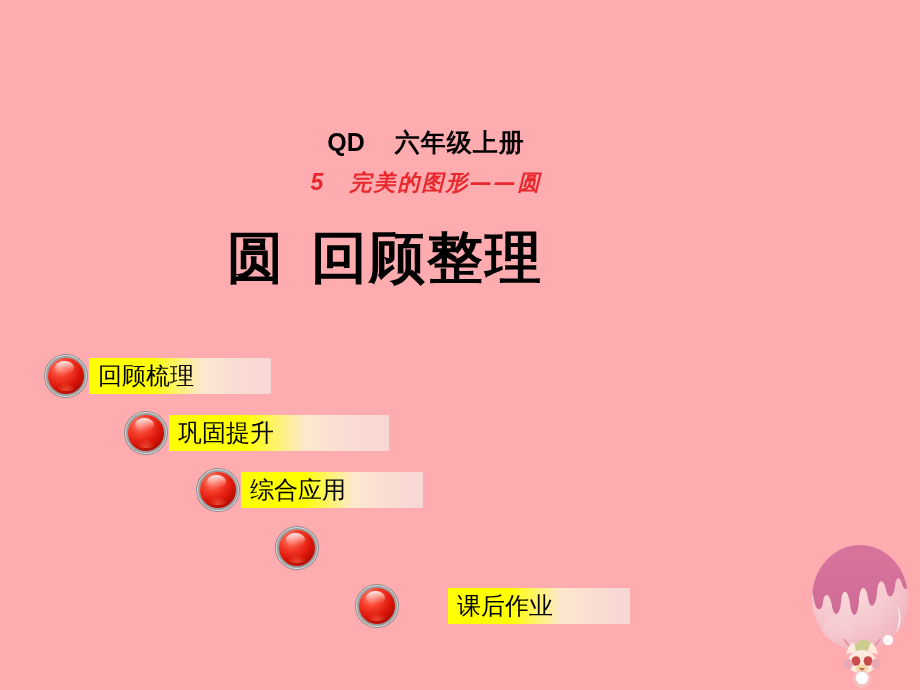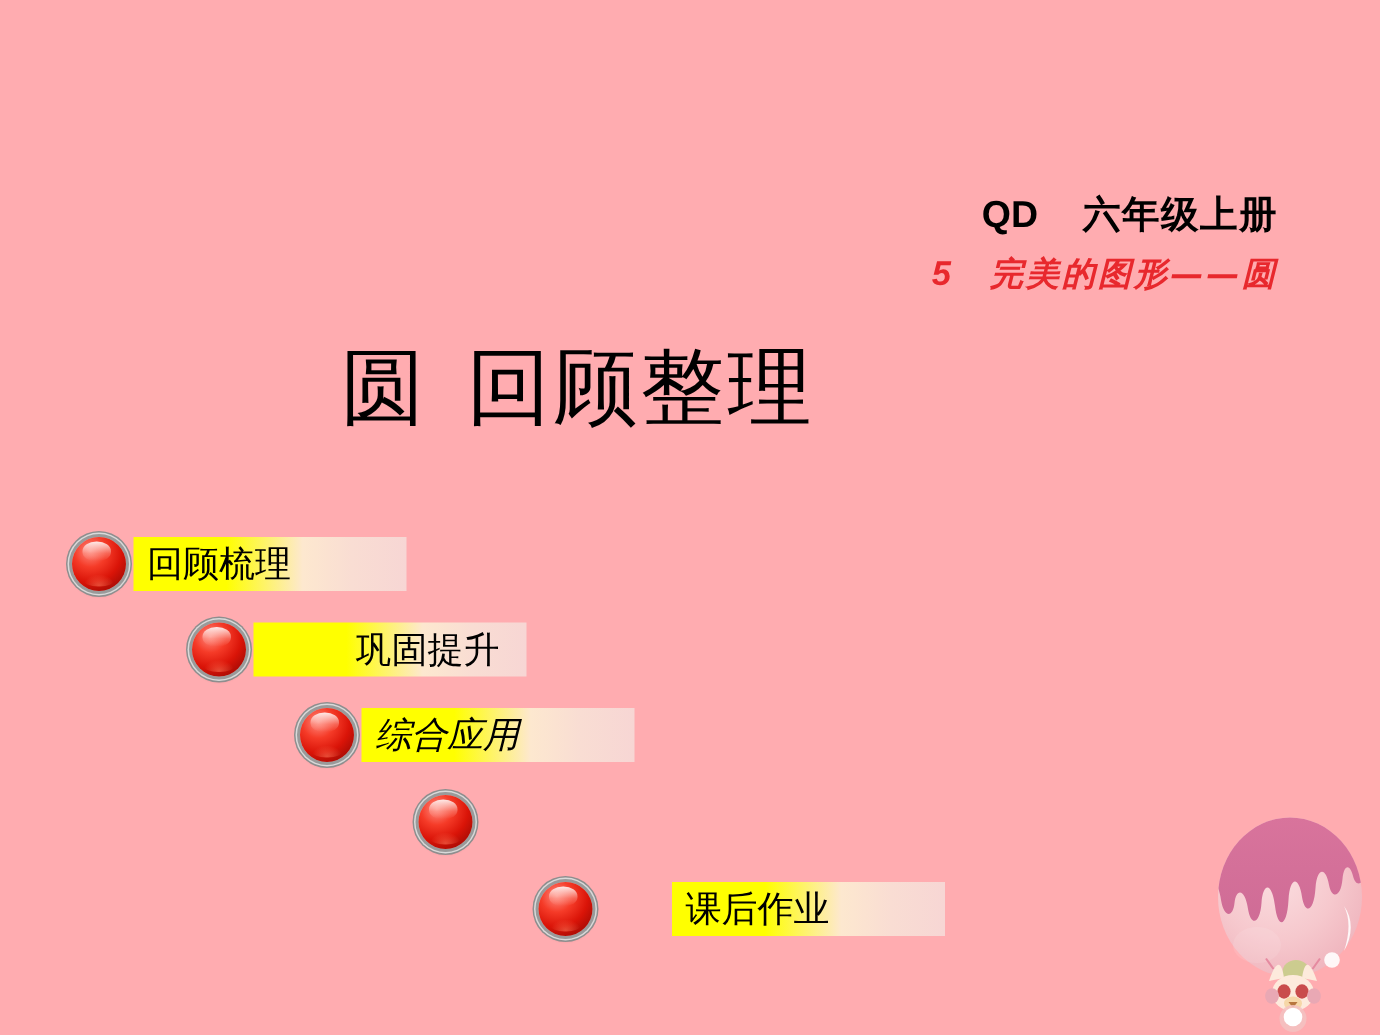--- a/index.html
+++ b/index.html
@@ -21,21 +21,21 @@
     height: 690px;
     background: #ffacb0;
     overflow: hidden;
   }
 
   
   .header-line {
     position: absolute;
     left: 0;
     width: 920px;
-    text-align: right;
+    text-align: center;
     white-space: nowrap;
   }
   #course-line {
     top: 126px;
     padding-right: 68px;
     box-sizing: border-box;
     font-size: 25px;
     font-weight: bold;
     color: #000000;
     letter-spacing: 1px;
@@ -74,21 +74,21 @@
   #main-title {
     position: absolute;
     top: 221px;
     left: 0;
     width: 920px;
     padding-right: 150px;
     box-sizing: border-box;
     text-align: center;
     font-family: "DejaVu Sans", "Liberation Sans", sans-serif;
     font-size: 56px;
-    font-weight: normal;
+    font-weight: bold;
     color: #000000;
     white-space: nowrap;
     letter-spacing: 2px;
   }
   #main-title .gap {
     display: inline-block;
     width: 26px;
   }
 
   
@@ -208,27 +208,27 @@
 
   <div id="agenda">
       <div class="agenda-item" style="left: 48px; top: 355px;">
         <span class="bullet"></span>
         <span class="label-bar" style="width: 182px;">
           <span class="label-text">回顾梳理</span>
         </span>
       </div>
       <div class="agenda-item" style="left: 128px; top: 412px;">
         <span class="bullet"></span>
-        <span class="label-bar" style="width: 182px; justify-content: flex-end;">
+        <span class="label-bar" style="width: 220px;">
           <span class="label-text">巩固提升</span>
         </span>
       </div>
       <div class="agenda-item" style="left: 200px; top: 469px;">
         <span class="bullet"></span>
-        <span class="label-bar" style="width: 182px; font-style: italic;">
+        <span class="label-bar" style="width: 182px;">
           <span class="label-text">综合应用</span>
         </span>
       </div>
       <div class="agenda-item" style="left: 279px; top: 527px;">
         <span class="bullet"></span>
       </div>
       <div class="agenda-item" style="left: 359px; top: 585px; gap: 48px;">
         <span class="bullet"></span>
         <span class="label-bar" style="width: 182px;">
           <span class="label-text">课后作业</span>

